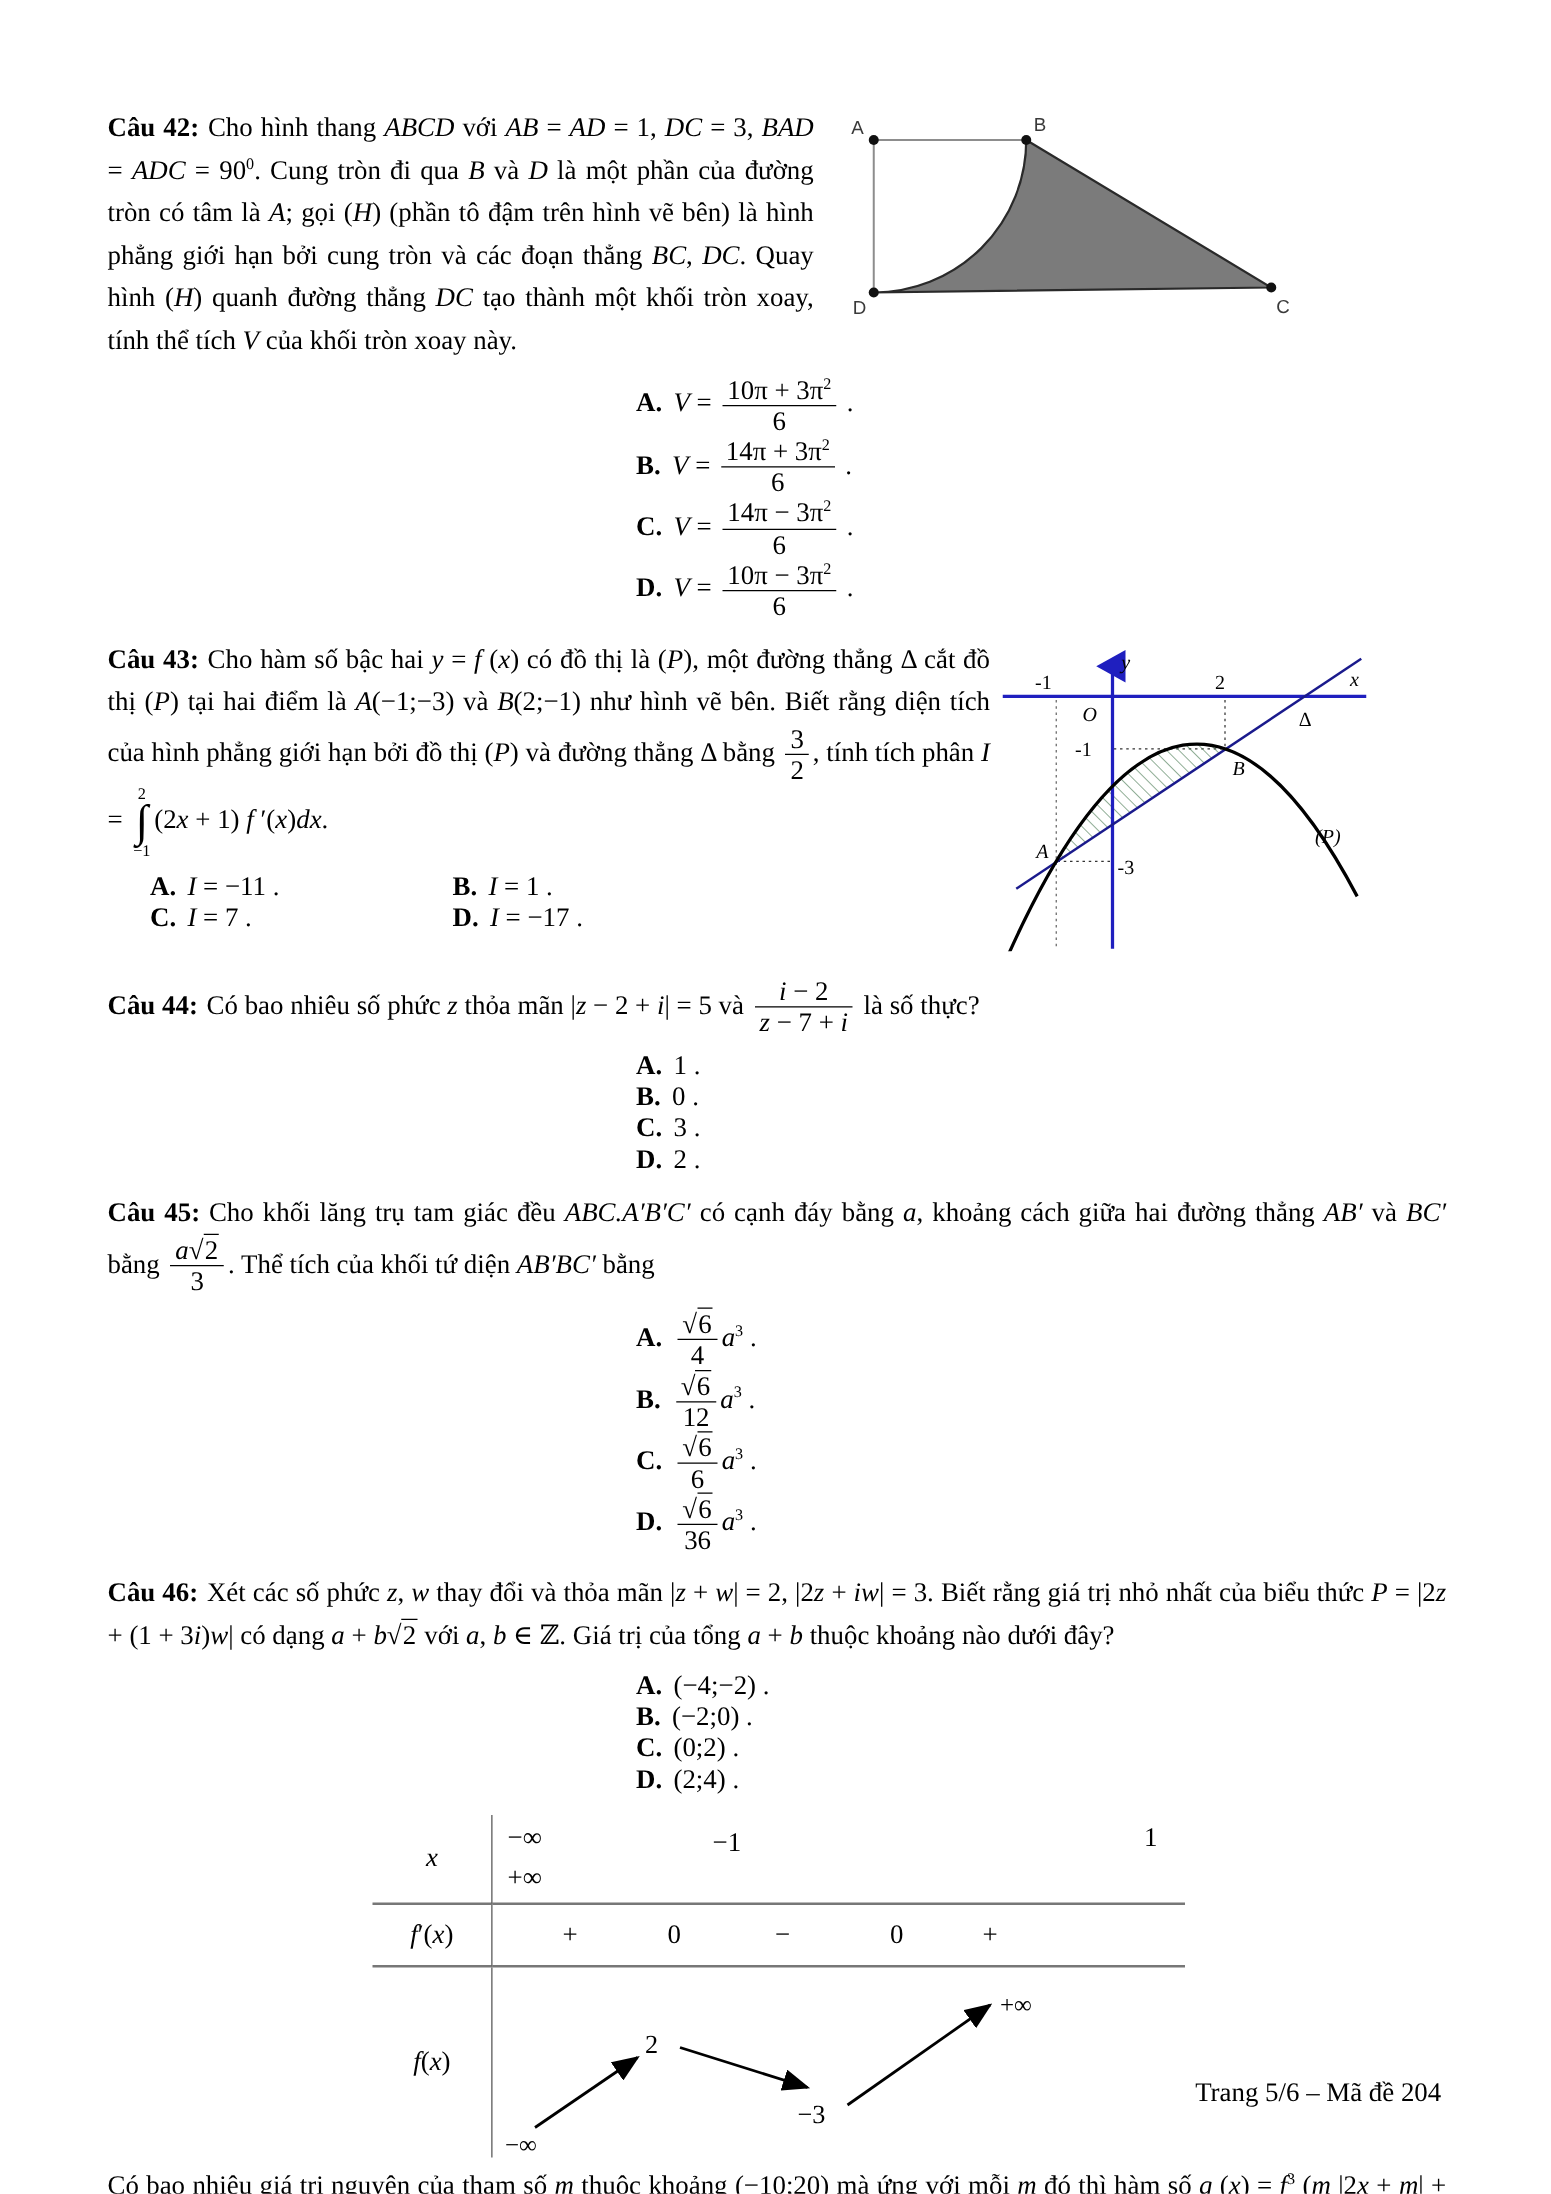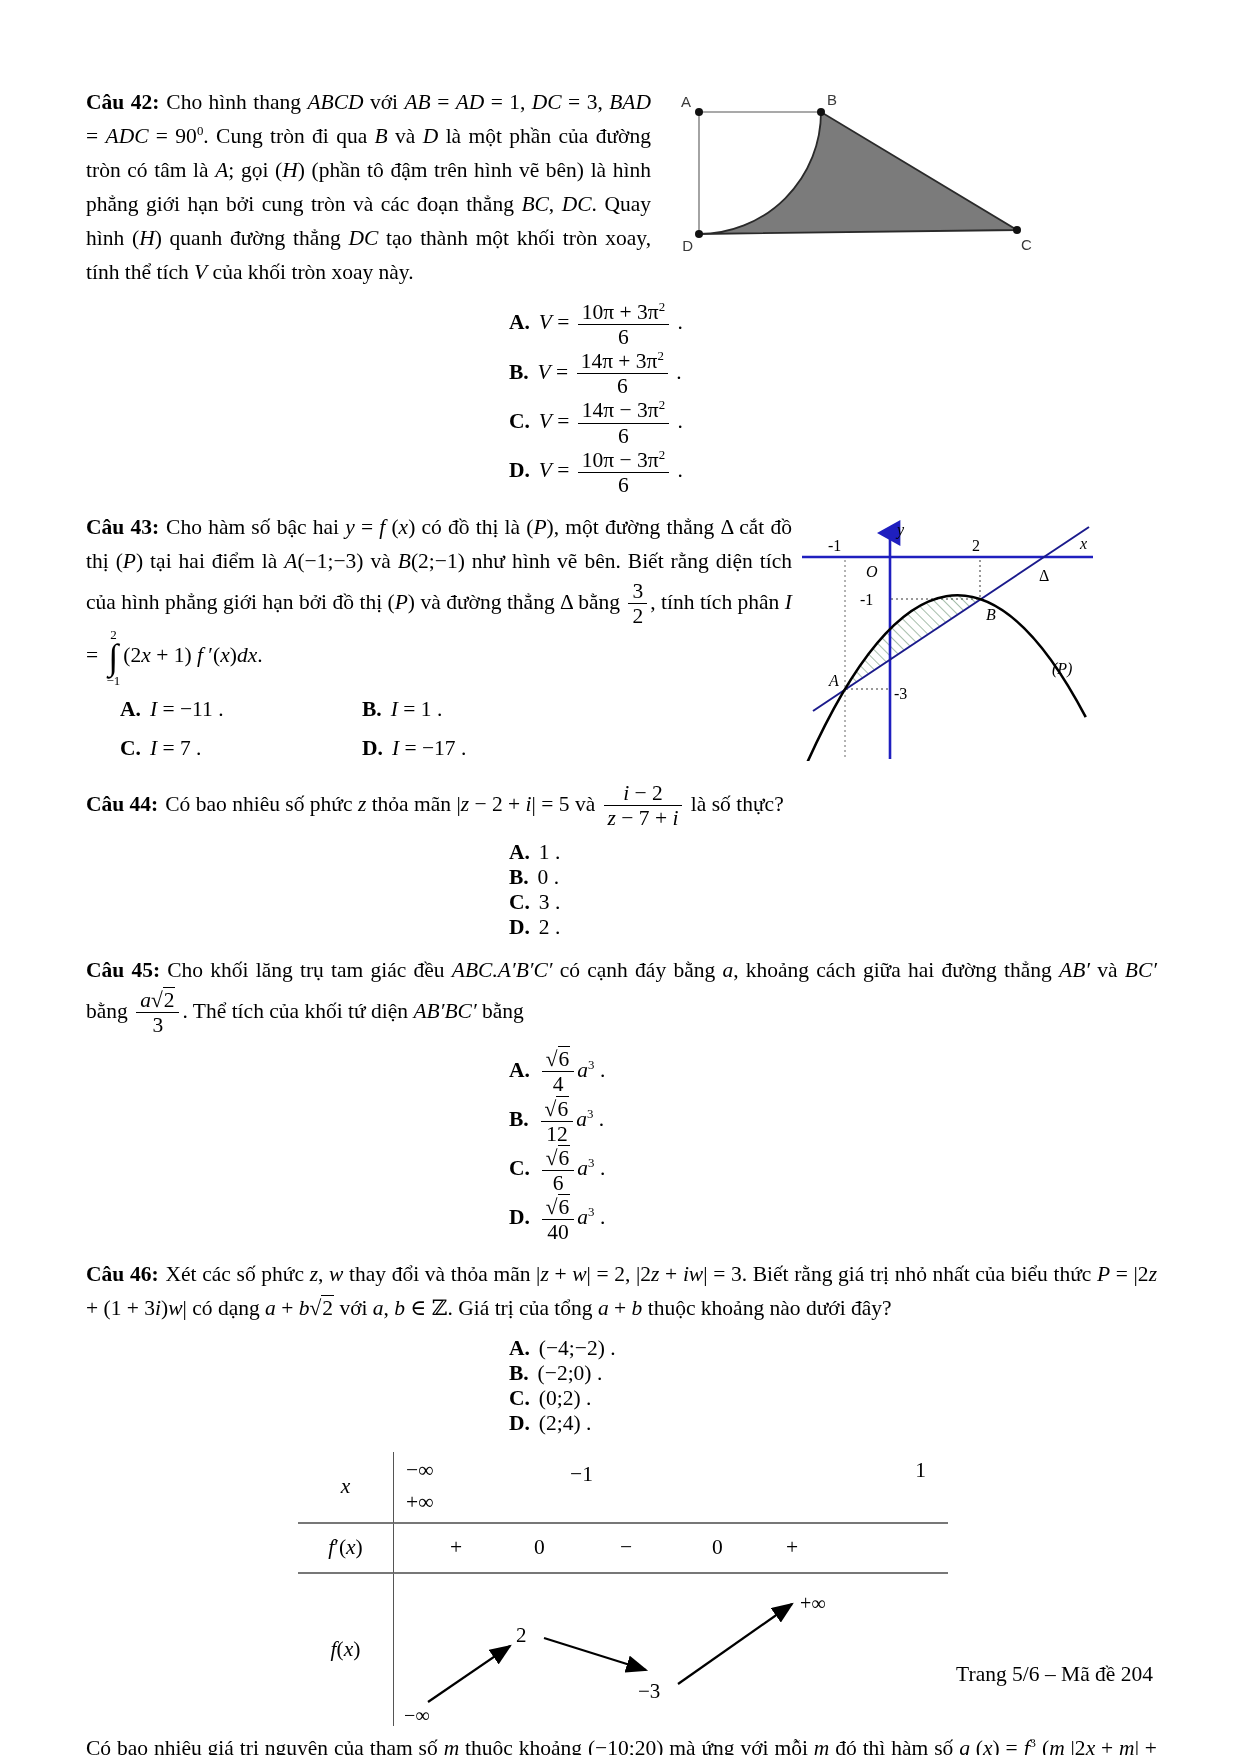--- a/index.html
+++ b/index.html
@@ -6,21 +6,21 @@
   .page{width:1241px;height:1755px;box-sizing:border-box;padding:86px 84px 0 86px;position:relative;
         font-family:"Liberation Serif","DejaVu Serif",serif;font-size:21.5px;color:#000;overflow:hidden;border-radius:29px;}
   .q{margin-bottom:14px;}
   .qcols{display:flex;align-items:flex-start;}
   .qbody{text-align:justify;line-height:1.58;margin:0;}
   .qlabel{font-weight:700;margin-right:7px;white-space:nowrap;}
   .opts{margin:10px 0 2px 34px;}
   .opts4{display:flex;align-items:center;flex-direction:column;}
   .opts4 .opt{width:25%;}
   .optsfrac{min-height:66px;}
-  .grid2{display:grid;grid-template-columns:242px 300px;row-gap:14px;}
+  .grid2{display:grid;grid-template-columns:242px 300px;}
   .opt .k{font-weight:700;margin-right:9px;}
   .frac{display:inline-flex;flex-direction:column;text-align:center;vertical-align:middle;line-height:1.12;margin:0 3px;}
   .frac .num{border-bottom:1.4px solid #000;padding:0 4px;}
   .frac .den{padding:0 4px;}
   sup{font-size:0.6em;}
   .sqrt{white-space:nowrap;}
   .sqrt .rad{font-style:normal;}
   .sqrt .vinc{border-top:1.4px solid #000;padding:0 1px;}
   .intg{display:inline-flex;flex-direction:column;align-items:center;vertical-align:middle;line-height:1;margin:0 3px;}
   .intg .isign{font-size:36px;line-height:0.9;}
@@ -174,21 +174,21 @@
       <div class="opt"><span class="k">B.</span><span><span class="frac">
               <span class="num"><span class="sqrt"><span class="rad">√</span><span class="vinc">6</span></span></span>
               <span class="den">12</span>
             </span><i>a</i><sup>3</sup> .</span></div>
       <div class="opt"><span class="k">C.</span><span><span class="frac">
               <span class="num"><span class="sqrt"><span class="rad">√</span><span class="vinc">6</span></span></span>
               <span class="den">6</span>
             </span><i>a</i><sup>3</sup> .</span></div>
       <div class="opt"><span class="k">D.</span><span><span class="frac">
               <span class="num"><span class="sqrt"><span class="rad">√</span><span class="vinc">6</span></span></span>
-              <span class="den">40</span>
+              <span class="den">36</span>
             </span><i>a</i><sup>3</sup> .</span></div>
     </div>
   </section>
 
   <section class="q">
     <p class="qbody"><span class="qlabel">Câu 46:</span><span>Xét các số phức <i>z</i>, <i>w</i> thay đổi và thỏa mãn |<i>z</i> + <i>w</i>| = 2, |2<i>z</i> + <i>iw</i>| = 3. Biết rằng giá trị nhỏ nhất của biểu thức <i>P</i> = |2<i>z</i> + (1 + 3<i>i</i>)<i>w</i>| có dạng <i>a</i> + <i>b</i><span class="sqrt"><span class="rad">√</span><span class="vinc">2</span></span> với <i>a</i>, <i>b</i> ∈ ℤ. Giá trị của tổng <i>a</i> + <i>b</i> thuộc khoảng nào dưới đây?</span></p>
     <div class="opts opts4">
       <div class="opt"><span class="k">A.</span><span>(−4;−2) .</span></div>
       <div class="opt"><span class="k">B.</span><span>(−2;0) .</span></div>
       <div class="opt"><span class="k">C.</span><span>(0;2) .</span></div>

